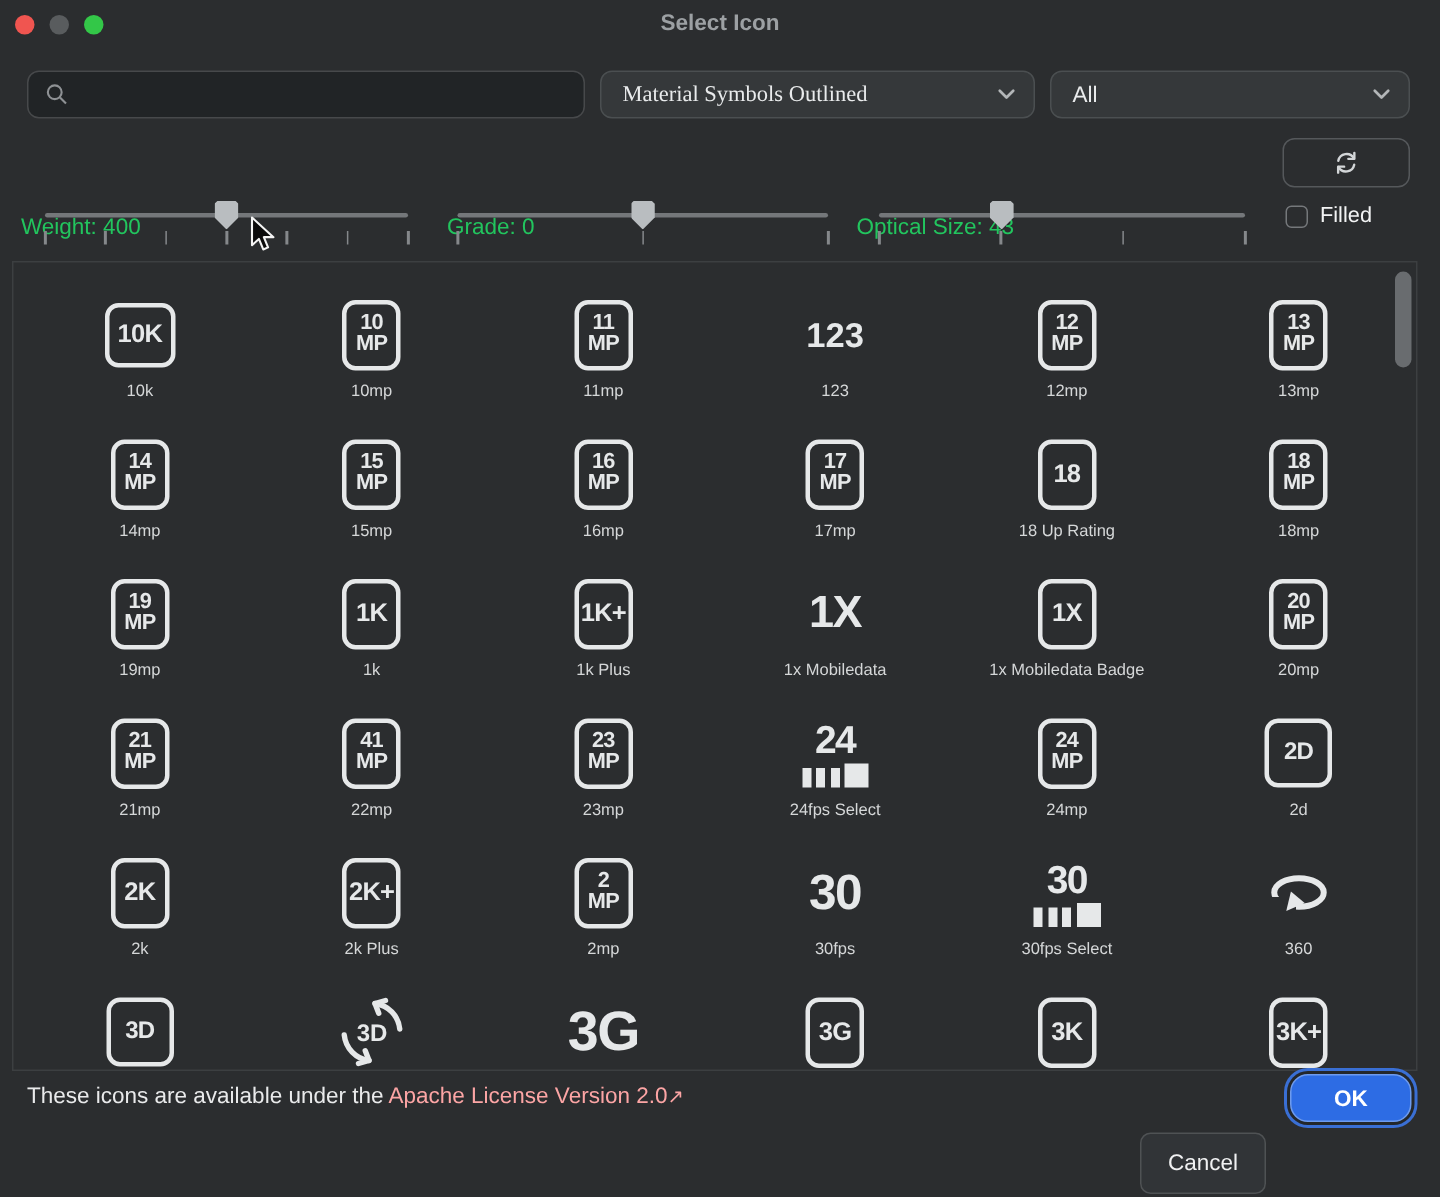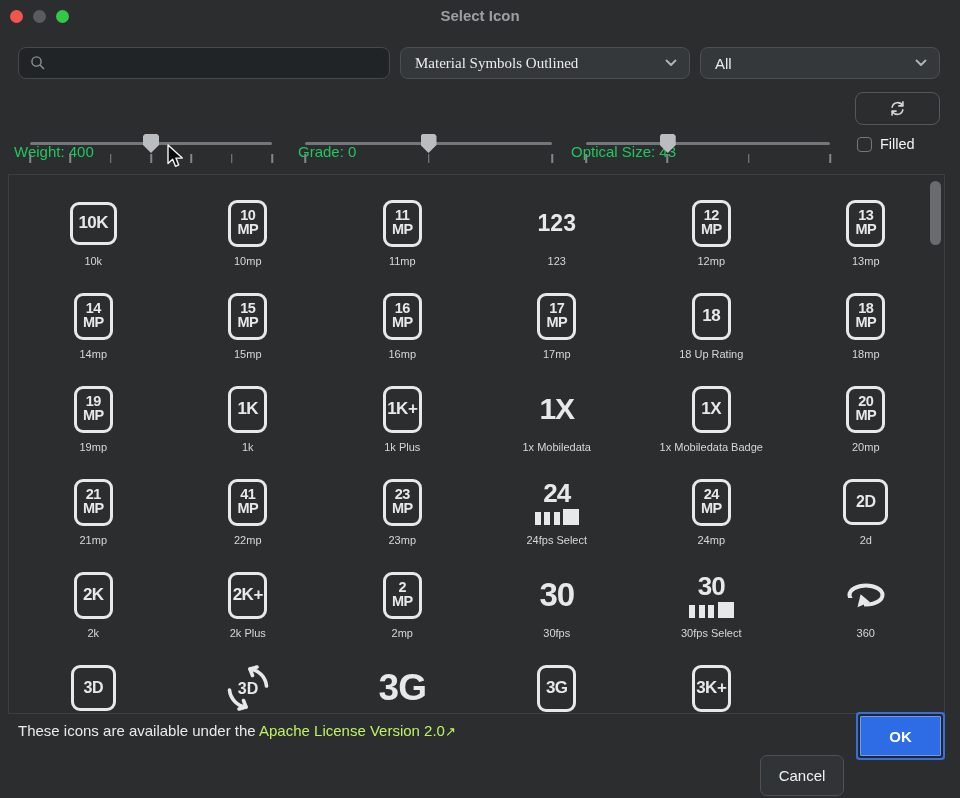--- a/index.html
+++ b/index.html
@@ -96,29 +96,29 @@
   .sel-text { font-size:26px; font-weight:bold; line-height:1; letter-spacing:-1px; }
   .bars { display:flex; align-items:flex-end; gap:3.5px; margin-top:3px; height:16px; }
   .bar  { width:6px; height:13px; background:#e6e8e9; }
   .sq   { width:16px; height:16px; background:#e6e8e9; }
   .scroll-thumb {
     position:absolute; left:921px; top:6px; width:11px; height:64px;
     background:#696c6f; border-radius:6px;
   }
   
   .license { position:absolute; left:18px; top:722px; font-size:15px; color:#e9eaeb; }
-  .license .lnk { color:#bef264; text-decoration:none; cursor:pointer; }
+  .license .lnk { color:#fca5a5; text-decoration:none; cursor:pointer; }
   .btn-cancel {
     position:absolute; left:760px; top:755px; width:84px; height:41px;
     background:#313437; border:1px solid #4f5254; border-radius:7px;
     color:#f0f1f2; font-size:15px; font-family:"Liberation Sans",sans-serif; cursor:default;
   }
   .btn-ok {
-    position:absolute; left:860px; top:716px; width:81px; height:40px;
-    background:#2d6ce4; border:1px solid #6e9bee; border-radius:1px;
+    position:absolute; left:860px; top:716px; width:81px; height:32px;
+    background:#2d6ce4; border:1px solid #6e9bee; border-radius:12px;
     box-shadow:0 0 0 2px #23272b, 0 0 0 4px #3a6fd4;
     color:#ffffff; font-size:15px; font-weight:bold;
     font-family:"Liberation Sans",sans-serif; cursor:default;
   }
   .cursor { position:absolute; left:166px; top:144px; pointer-events:none; z-index:50; }
 </style>
 </head>
 <body>
 
 <div class="titlebar">
@@ -492,20 +492,28 @@
         <div class="glyph-area">
           <div class="ic badge v-badge-tall">
             <span>3G</span>
           </div>
         </div>
         <div class="cell-label"></div>
       </div>
       <div class="cell">
         <div class="glyph-area">
           <div class="ic badge v-badge-tall">
+            <span>3K</span>
+          </div>
+        </div>
+        <div class="cell-label"></div>
+      </div>
+      <div class="cell">
+        <div class="glyph-area">
+          <div class="ic badge v-badge-tall">
             <span>3K+</span>
           </div>
         </div>
         <div class="cell-label"></div>
       </div>
     </div>
   <div class="scroll-thumb"></div>
 </div>
 
 <div class="license"><span>These icons are available under the </span><a class="lnk">Apache License Version 2.0</a><span class="lnk" style="font-size:13px">↗</span>

